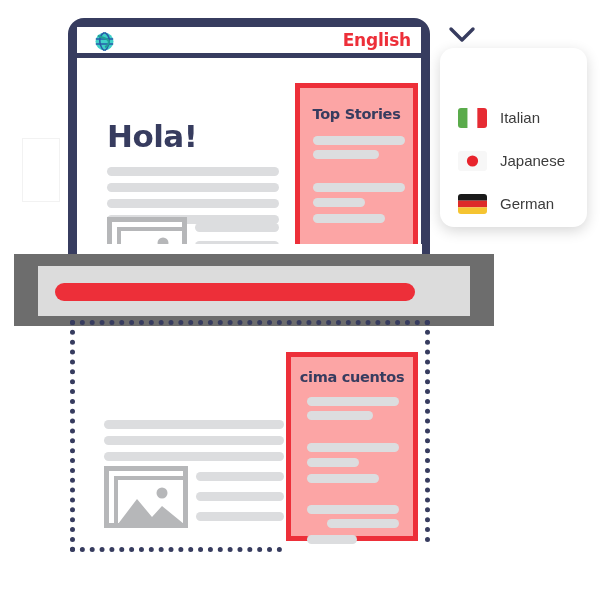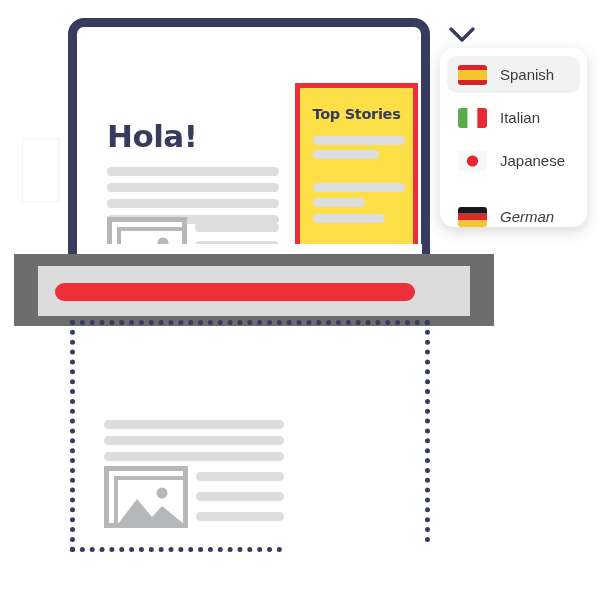--- a/index.html
+++ b/index.html
@@ -97,21 +97,21 @@
     position: absolute;
     inset: 0;
     background: #ffffff;
   }
   .img-ph svg { position: absolute; left: 0; top: 0; }
 
   
   .stories-panel {
     position: absolute;
     border: 5px solid #ed2f39;
-    background: #fde047;
+    background: #fca5a5;
     box-sizing: border-box;
     padding-left: 44px;
   }
   .stories-title {
     position: absolute;
     left: 0; right: 0;
     text-align: center;
     color: #373c5f;
     font-size: 14.5px;
     font-weight: bold;
@@ -223,20 +223,32 @@
 </style>
 </head>
 <body>
 
 <div id="stage">
 
   <div id="paper-left"></div>
 
   <div id="browser">
 
+    <div id="browser-chrome">
+      <span id="globe-icon">
+        <svg width="19" height="19" viewBox="0 0 19 19">
+          <circle cx="9.5" cy="9.5" r="9" fill="#3fd0c9"></circle>
+          <path d="M9.5 0.5 C5 3 4 8 5.5 13 C6.5 16 8 18 9.5 18.5" fill="none" stroke="#2a5ca8" stroke-width="1.6"></path>
+          <path d="M9.5 0.5 C14 3 15 8 13.5 13 C12.5 16 11 18 9.5 18.5" fill="none" stroke="#2a5ca8" stroke-width="1.6"></path>
+          <path d="M0.8 7 H18.2 M0.8 12 H18.2" stroke="#2a5ca8" stroke-width="1.4"></path>
+          <path d="M3 3.5 C6 6 10 5 13 8 C15 10 13 14 10 15" fill="none" stroke="#1f9f97" stroke-width="2"></path>
+        </svg>
+      </span>
+      <span id="lang-label">English</span>
+    </div>
 
     <div class="greeting" style="left:30px; top:91px;">Hola!</div>
 
     <div class="sk" style="left:30px; top:140px; width:172px;"></div>
     <div class="sk" style="left:30px; top:156px; width:172px;"></div>
     <div class="sk" style="left:30px; top:172px; width:172px;"></div>
     <div class="sk" style="left:30px; top:188px; width:172px;"></div>
 
     <div class="img-ph" style="left:30px; top:190px; width:80px; height:60px;">
       <div class="inner"></div>
@@ -287,38 +299,43 @@
       <rect x="0" y="0" width="74" height="52" fill="#b6b7b9"></rect>
       <rect x="4" y="4" width="66" height="44" fill="#ffffff"></rect>
       <circle cx="48" cy="17" r="5.5" fill="#b6b7b9"></circle>
       <path d="M4 48 L23 23 L38 41 L48 30 L70 48 Z" fill="#b6b7b9"></path>
     </svg>
   </div>
   <div class="sk" style="left:196px; top:472px; width:88px;"></div>
   <div class="sk" style="left:196px; top:492px; width:88px;"></div>
   <div class="sk" style="left:196px; top:512px; width:88px;"></div>
 
+  <div class="stories-panel" style="left:286px; top:352px; width:132px; height:189px;">
+    <div class="stories-title" style="top:12px;">cima cuentos</div>
+
+    <div class="sk" style="left:16px; top:40px; width:92px;"></div>
+    <div class="sk" style="left:16px; top:54px; width:66px;"></div>
+
+    <div class="sk" style="left:16px; top:86px; width:92px;"></div>
+    <div class="sk" style="left:16px; top:101px; width:52px;"></div>
+    <div class="sk" style="left:16px; top:117px; width:72px;"></div>
+
+    <div class="sk" style="left:16px; top:148px; width:92px;"></div>
+    <div class="sk" style="left:36px; top:162px; width:72px;"></div>
+    <div class="sk" style="left:16px; top:178px; width:50px;"></div>
+  </div>
 
   <span id="chevron">
     <svg width="28" height="20" viewBox="0 0 28 20">
       <path d="M3 4 L14 15 L25 4" fill="none" stroke="#373c5f" stroke-width="3.4" stroke-linecap="round" stroke-linejoin="round"></path>
     </svg>
   </span>
 
   <div id="dropdown">
 
-    <div class="lang-row active" style="top:8px;">
-      <span class="flag">
-        <svg width="29" height="20" viewBox="0 0 29 20">
-          <rect width="29" height="20" fill="#d8232a"></rect>
-          <rect y="5" width="29" height="10" fill="#f5c431"></rect>
-        </svg>
-      </span>
-      <span class="lang-name">Spanish</span>
-    </div>
 
     <div class="lang-row" style="top:51px;">
       <span class="flag">
         <svg width="29" height="20" viewBox="0 0 29 20">
           <rect width="9.67" height="20" fill="#5aab4b"></rect>
           <rect x="9.67" width="9.67" height="20" fill="#ffffff"></rect>
           <rect x="19.34" width="9.66" height="20" fill="#e62b33"></rect>
         </svg>
       </span>
       <span class="lang-name">Italian</span>
@@ -327,21 +344,21 @@
     <div class="lang-row" style="top:94px;">
       <span class="flag">
         <svg width="29" height="20" viewBox="0 0 29 20">
           <rect width="29" height="20" fill="#f7f7f7"></rect>
           <circle cx="14.5" cy="10" r="5.6" fill="#e8242c"></circle>
         </svg>
       </span>
       <span class="lang-name">Japanese</span>
     </div>
 
-    <div class="lang-row" style="top:150px;font-style:italic;">
+    <div class="lang-row" style="top:137px;">
       <span class="flag">
         <svg width="29" height="20" viewBox="0 0 29 20">
           <rect width="29" height="6.67" fill="#1a1a1a"></rect>
           <rect y="6.67" width="29" height="6.67" fill="#dd2b29"></rect>
           <rect y="13.34" width="29" height="6.66" fill="#f5c431"></rect>
         </svg>
       </span>
       <span class="lang-name">German</span>
     </div>
   </div>

